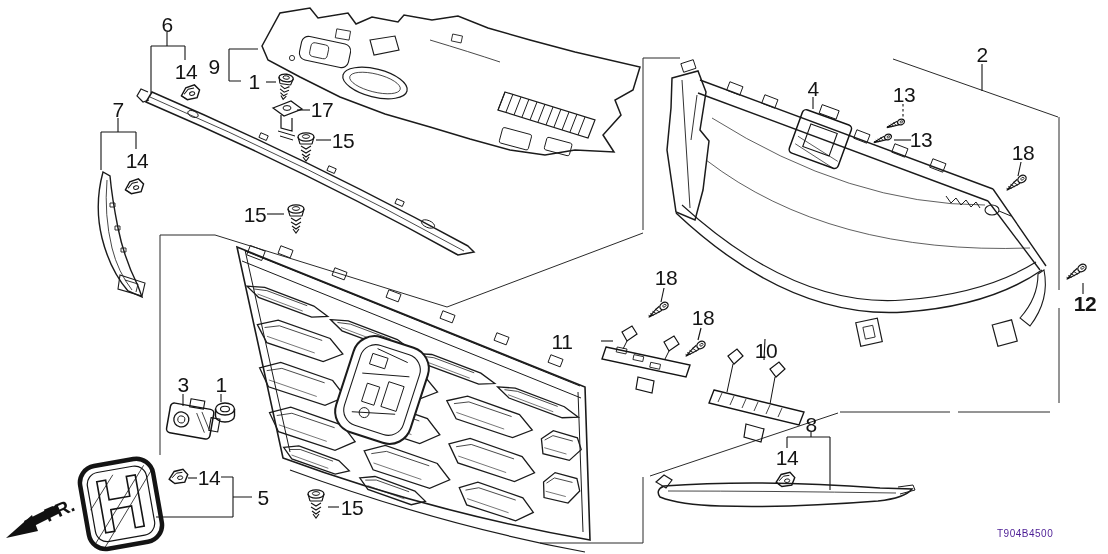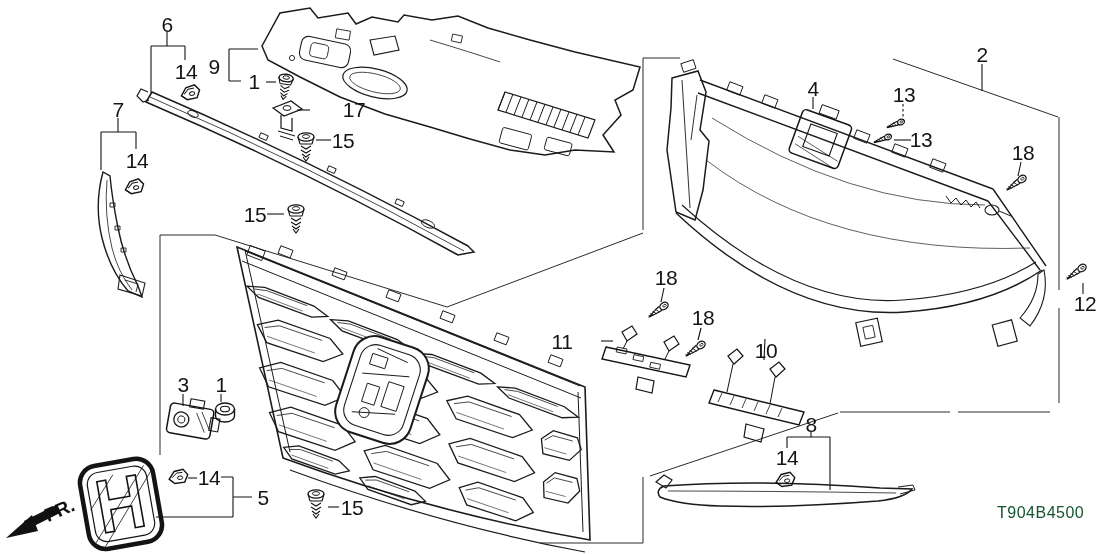--- a/index.html
+++ b/index.html
@@ -1,21 +1,21 @@
 <!DOCTYPE html>
 <html><head>
 <meta charset="utf-8">
 <style>
   html,body{margin:0;padding:0;background:#e8e8e8;}
   .stage{position:relative;width:1108px;height:554px;background:#ffffff;overflow:hidden;
          font-family:"Liberation Sans",sans-serif;}
   .stage svg{position:absolute;left:0;top:0;}
   .callout{position:absolute;transform:translate(-50%,-50%);font-size:21px;line-height:1;
            color:#141414;letter-spacing:-0.5px;white-space:nowrap;}
-  .diagram-code{position:absolute;left:997px;top:504px;font-size:16px;color:#14532d;
+  .diagram-code{position:absolute;left:997px;top:528px;font-size:10px;color:#4c1d95;
                 letter-spacing:0.5px;}
   path,line,rect,ellipse,circle,polyline,polygon{vector-effect:non-scaling-stroke;}
 </style>
 </head>
 <body>
 
 <div class="stage">
 
 <svg width="1108" height="554" viewBox="0 0 1108 554">
   <defs>
@@ -338,39 +338,39 @@
     <polygon points="32,515 6,538 38,531" fill="#111"></polygon>
     <text transform="translate(62,516) rotate(-24)" font-size="19" font-weight="bold" fill="#111" text-anchor="middle" font-family="Liberation Sans, sans-serif">FR.</text>
   </g>
 </svg>
 
 <div>
       <div class="callout" style="left: 167px; top: 24px;">6</div>
       <div class="callout" style="left: 186px; top: 71px;">14</div>
       <div class="callout" style="left: 214px; top: 66px;">9</div>
       <div class="callout" style="left: 254px; top: 81px;">1</div>
-      <div class="callout" style="left: 322px; top: 109px; margin-left: 32px;">17</div>
+      <div class="callout" style="left: 322px; top: 109px;">17</div>
       <div class="callout" style="left: 343px; top: 140px;">15</div>
       <div class="callout" style="left: 118px; top: 109px;">7</div>
       <div class="callout" style="left: 137px; top: 160px;">14</div>
       <div class="callout" style="left: 255px; top: 214px;">15</div>
       <div class="callout" style="left: 183px; top: 384px;">3</div>
       <div class="callout" style="left: 221px; top: 384px;">1</div>
       <div class="callout" style="left: 209px; top: 477px;">14</div>
       <div class="callout" style="left: 263px; top: 497px;">5</div>
       <div class="callout" style="left: 352px; top: 507px;">15</div>
       <div class="callout" style="left: 562px; top: 341px;">11</div>
       <div class="callout" style="left: 666px; top: 277px;">18</div>
       <div class="callout" style="left: 703px; top: 317px;">18</div>
       <div class="callout" style="left: 766px; top: 328px; margin-top: 22px;">10</div>
       <div class="callout" style="left: 811px; top: 424px;">8</div>
       <div class="callout" style="left: 787px; top: 457px;">14</div>
       <div class="callout" style="left: 982px; top: 54px;">2</div>
       <div class="callout" style="left: 813px; top: 88px;">4</div>
       <div class="callout" style="left: 904px; top: 94px;">13</div>
       <div class="callout" style="left: 921px; top: 139px;">13</div>
       <div class="callout" style="left: 1023px; top: 152px;">18</div>
-      <div class="callout" style="left: 1085px; top: 303px;">12</div>
+      <div class="callout" style="left: 1085px; top: 303px; font-weight: bold;">12</div>
     </div>
 
 <div class="diagram-code">T904B4500</div>
 
 </div>
 
 </body></html>

